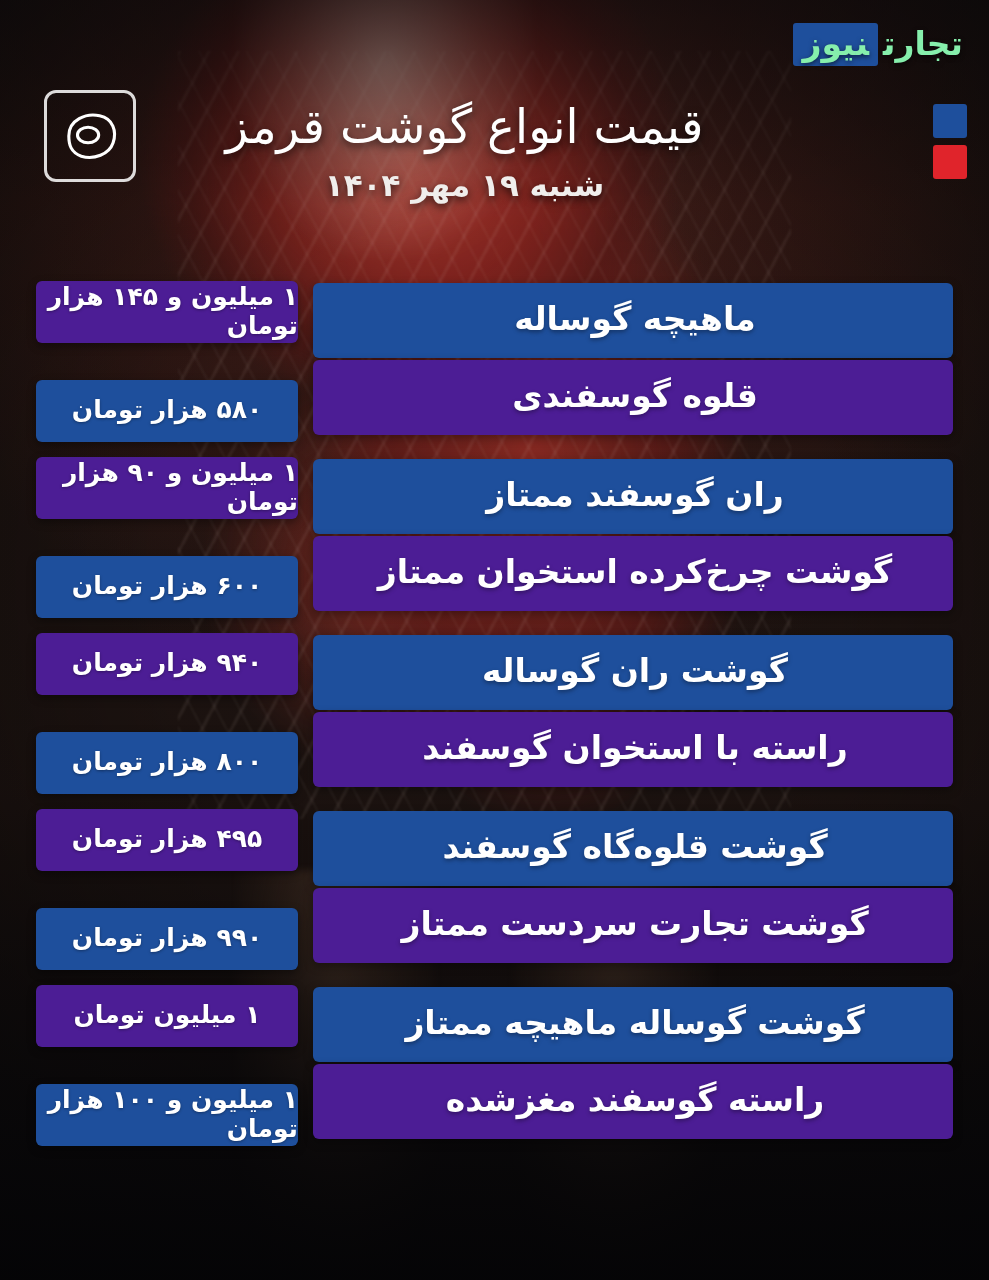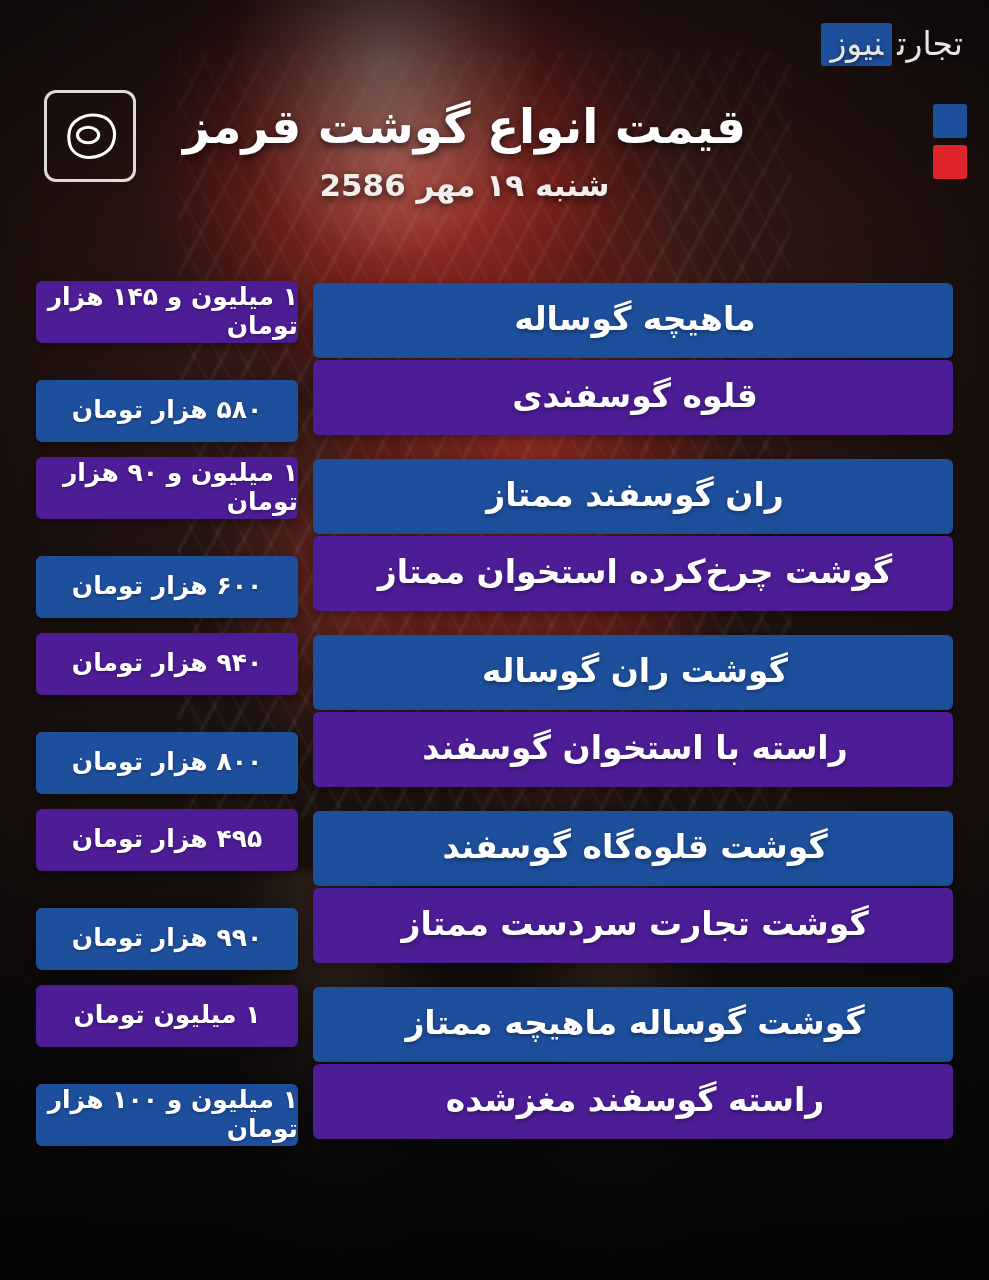--- a/index.html
+++ b/index.html
@@ -82,23 +82,23 @@
 
   
   .brand {
     position: absolute;
     top: 24px; right: 26px;
     display: flex;
     align-items: center;
     gap: 8px;
   }
   .brand-word {
-    color: #e5e5e5;
+    color: #86efac;
     font-size: 33px;
-    font-weight: normal;
+    font-weight: bold;
     letter-spacing: -1px;
     text-shadow: 0 2px 5px rgba(0,0,0,.6);
   }
   .brand-word .news {
     background: #1e4f9c;
     padding: 1px 9px 3px 9px;
     border-radius: 3px;
     margin-right: 5px;
   }
 
@@ -116,21 +116,21 @@
   
   .title-block {
     position: absolute;
     top: 98px; right: 0; left: 0;
     text-align: center;
     padding-right: 60px;
   }
   .title-main {
     color: #ffffff;
     font-size: 47px;
-    font-weight: bold;
+    font-weight: normal;
     line-height: 1.25;
     text-shadow: 0 3px 8px rgba(0,0,0,.65);
   }
   .title-date {
     margin-top: 10px;
     color: #f0eeec;
     font-size: 31px;
     font-weight: bold;
     text-shadow: 0 3px 8px rgba(0,0,0,.65);
   }
@@ -230,21 +230,21 @@
     </svg>
   </div>
 
   <div class="flag-marks">
     <i class="b"></i>
     <i class="r"></i>
   </div>
 
   <div class="title-block">
     <div class="title-main">قیمت انواع گوشت قرمز</div>
-    <div class="title-date">شنبه ۱۹ مهر 2586</div>
+    <div class="title-date">شنبه ۱۹ مهر ۱۴۰۴</div>
   </div>
 
   <div class="rows">
     <div class="row">
       <div class="name blue">ماهیچه گوساله</div>
       <div class="price red">۱ میلیون و ۱۴۵ هزار تومان</div>
     </div>
     <div class="row">
       <div class="name red">قلوه گوسفندی</div>
       <div class="price blue">۵۸۰ هزار تومان</div>

